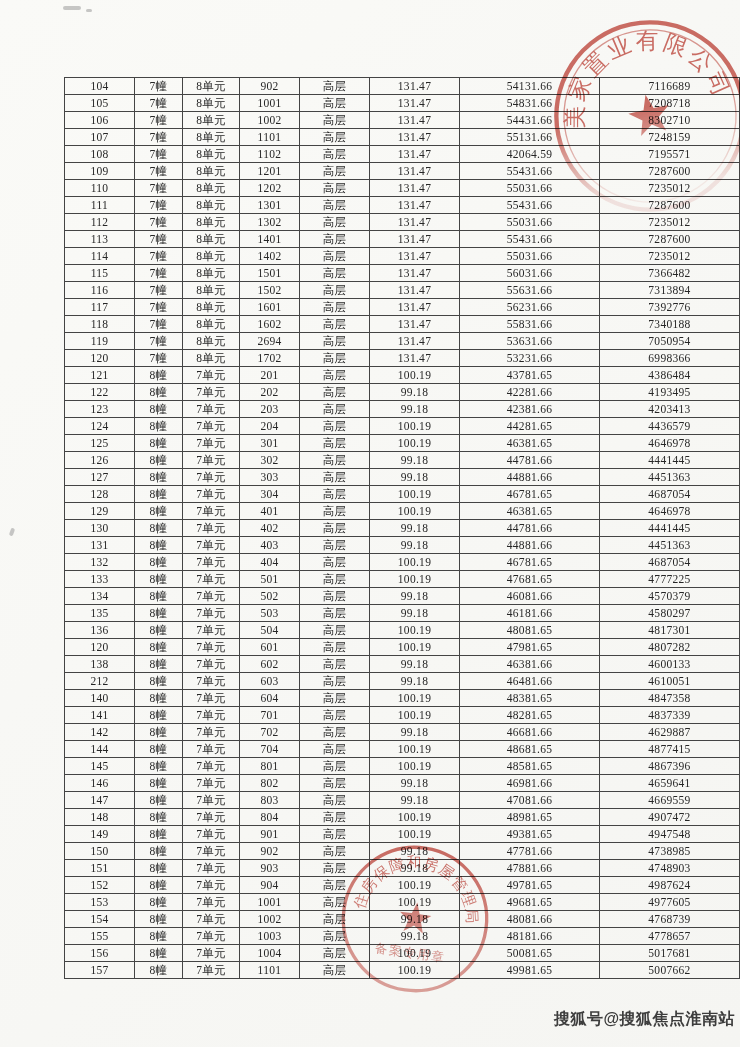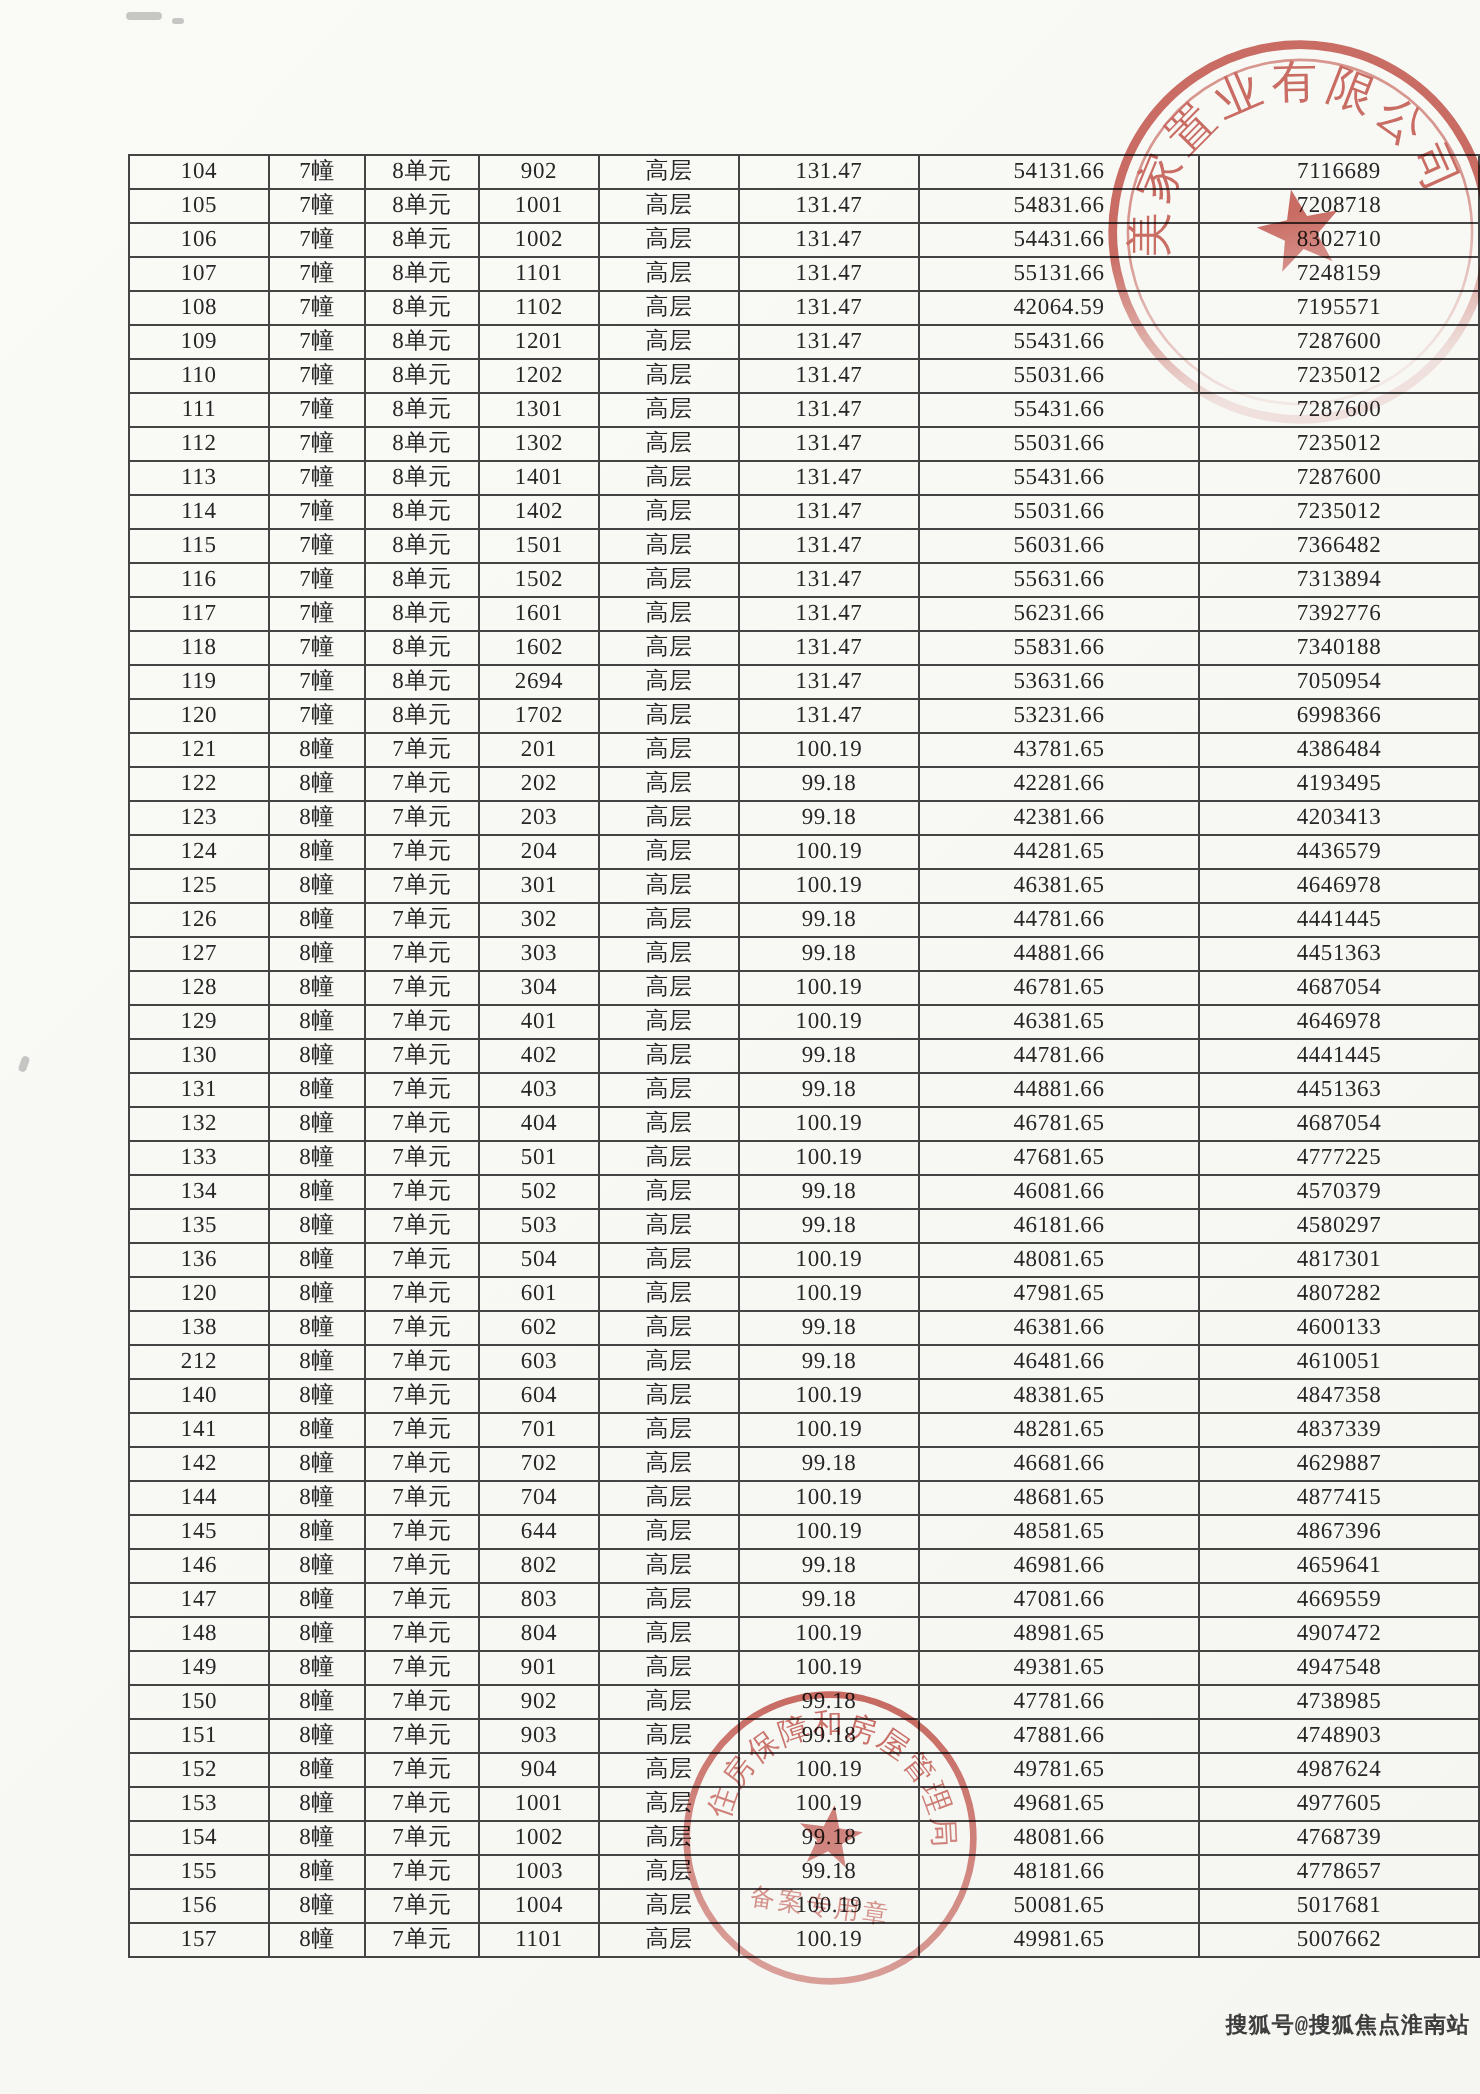--- a/index.html
+++ b/index.html
@@ -30,23 +30,23 @@
     -webkit-mask-image:linear-gradient(to bottom,rgba(0,0,0,.95) 45%,rgba(0,0,0,.15) 88%);
     mask-image:linear-gradient(to bottom,rgba(0,0,0,.95) 45%,rgba(0,0,0,.15) 88%);
   }
   .stamp-bottom{
     left:340px;top:844px;width:150px;height:150px;
     opacity:.85;transform:rotate(8deg);
     -webkit-mask-image:linear-gradient(to bottom,rgba(0,0,0,.9),rgba(0,0,0,.55));
     mask-image:linear-gradient(to bottom,rgba(0,0,0,.9),rgba(0,0,0,.55));
   }
   .watermark{
-    position:absolute;right:5px;bottom:27px;
-    font-family:Liberation Mono, monospace;
-    font-size:11px;font-weight:600;color:#3d3d3d;letter-spacing:.5px;
+    position:absolute;right:5px;bottom:17px;
+    font-family:Liberation Sans, sans-serif;
+    font-size:16px;font-weight:600;color:#3d3d3d;letter-spacing:.5px;
   }
   .artifact{position:absolute;background:#9a9a9a;opacity:.55;border-radius:2px;}
   .a1{left:63px;top:6px;width:18px;height:4px;}
   .a2{left:86px;top:9px;width:6px;height:3px;}
   .a3{left:10px;top:528px;width:4px;height:8px;transform:rotate(20deg);}
 </style>
 </head>
 <body>
 
 <div class="page">
@@ -464,21 +464,21 @@
           <td>704</td>
           <td>高层</td>
           <td>100.19</td>
           <td>48681.65</td>
           <td>4877415</td>
         </tr>
         <tr>
           <td>145</td>
           <td>8幢</td>
           <td>7单元</td>
-          <td>644</td>
+          <td>801</td>
           <td>高层</td>
           <td>100.19</td>
           <td>48581.65</td>
           <td>4867396</td>
         </tr>
         <tr>
           <td>146</td>
           <td>8幢</td>
           <td>7单元</td>
           <td>802</td>

